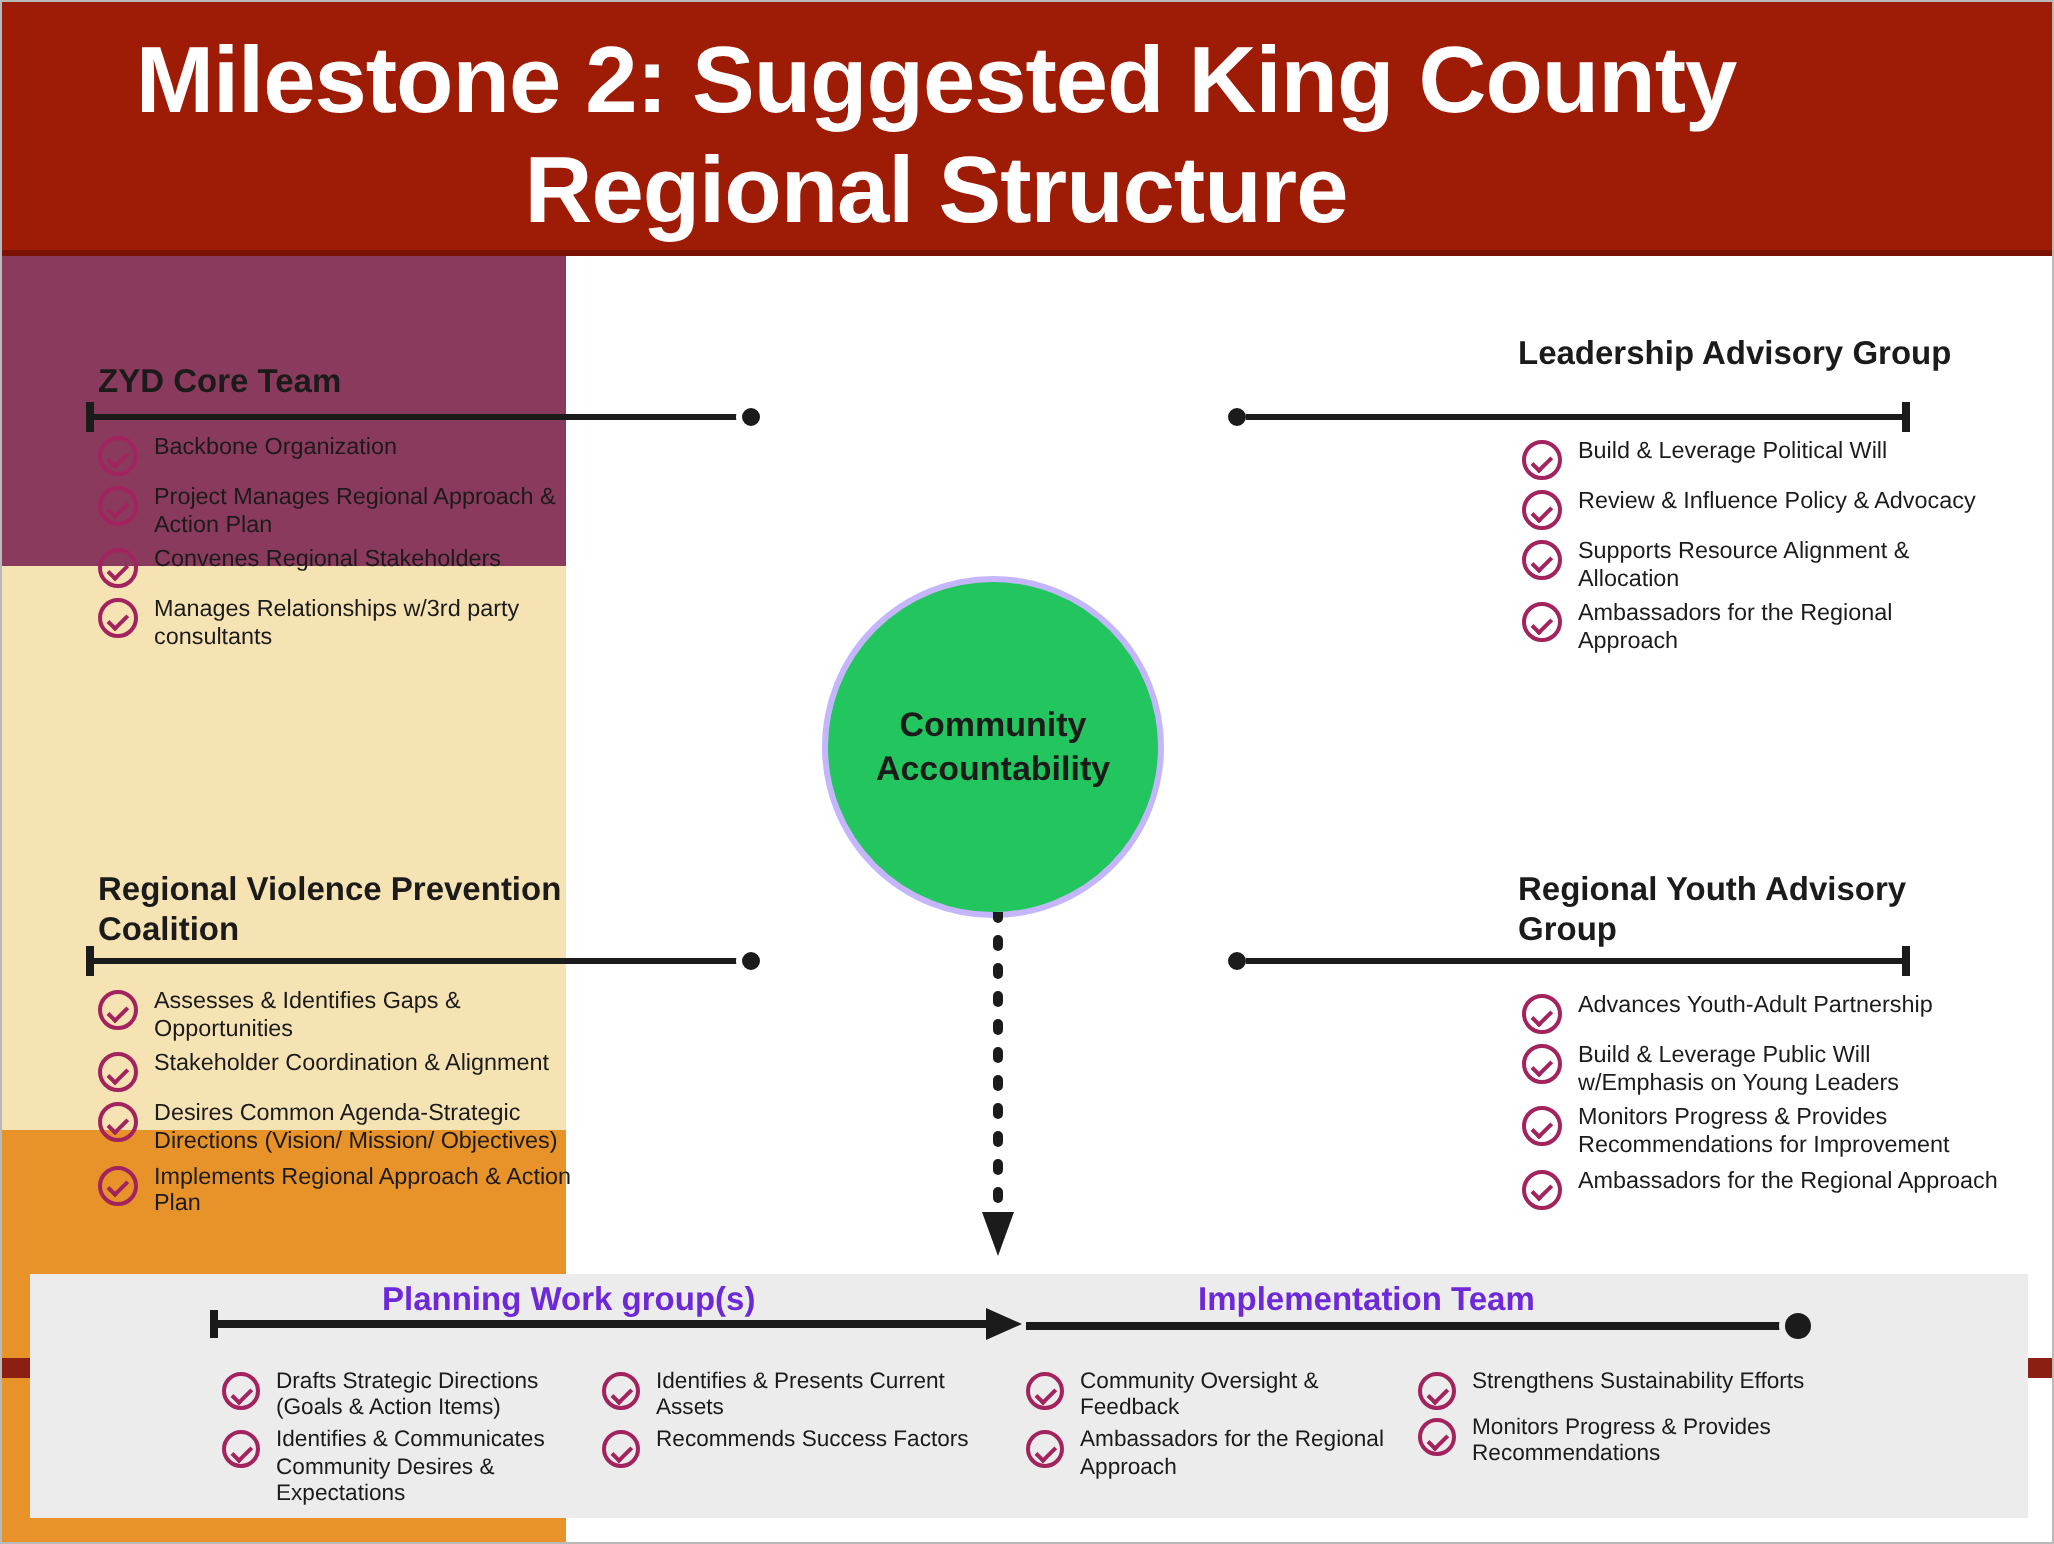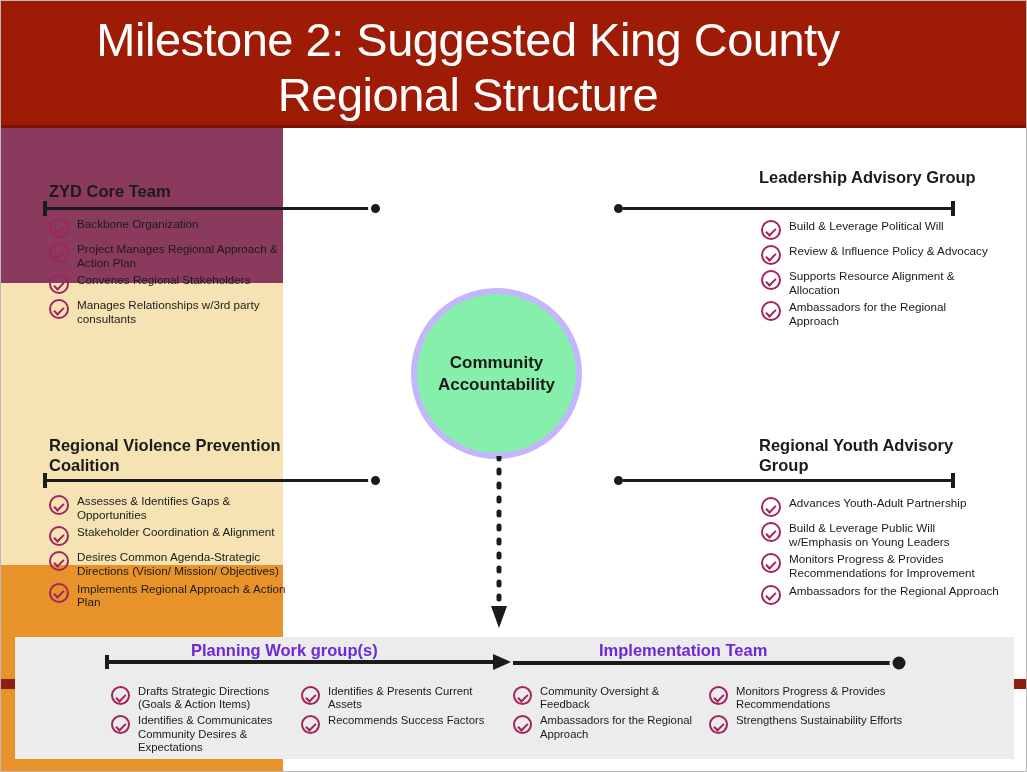--- a/index.html
+++ b/index.html
@@ -23,35 +23,35 @@
     width: 1027px; height: 127px;
     background: #9e1b06;
     border-bottom: 3px solid #7b1304;
   }
   #title-text {
     position: absolute; left: 0; top: 12px;
     width: 934px;
     text-align: center;
     color: #ffffff;
     font-size: 47px;
-    font-weight: normal;
+    font-weight: bold;
     line-height: 1.17;
     letter-spacing: -0.5px;
   }
   #venn-tl { left: 262px; top: 135px; width: 282px; height: 282px; background: #8a3a5c; }
   #venn-tr { left: 446px; top: 135px; width: 282px; height: 282px; background: #f6e3b4; }
   #venn-bl { left: 262px; top: 290px; width: 282px; height: 282px; background: #e8922a; }
 
   #center-circle {
     position: absolute;
     left: 410px; top: 287px;
     width: 171px; height: 171px;
     border-radius: 50%;
-    background: #86efac;
-    border: 6px solid #c4b5fd;
+    background: #22c55e;
+    border: 3px solid #c4b5fd;
     display: flex; align-items: center; justify-content: center;
     text-align: center;
     z-index: 5;
   }
   #center-circle span {
     font-size: 17px; font-weight: bold; color: #1b1b1b; line-height: 1.25;
   }
 
   
   #down-arrow { position: absolute; left: 489px; top: 455px; z-index: 6; }
@@ -286,22 +286,22 @@
         <span class="item-text">Community Oversight &amp; Feedback</span>
       </div>
       <div class="item">
         <span class="check check-small"></span>
         <span class="item-text">Ambassadors for the Regional Approach</span>
       </div>
     </div>
     <div class="band-col" style="width:200px;">
       <div class="item">
         <span class="check check-small"></span>
+        <span class="item-text">Strengthens Sustainability Efforts</span>
+      </div>
+      <div class="item">
+        <span class="check check-small"></span>
         <span class="item-text">Monitors Progress &amp; Provides Recommendations</span>
       </div>
-      <div class="item">
-        <span class="check check-small"></span>
-        <span class="item-text">Strengthens Sustainability Efforts</span>
-      </div>
     </div>
   </div>
 
 </div>
 
 </body></html>

